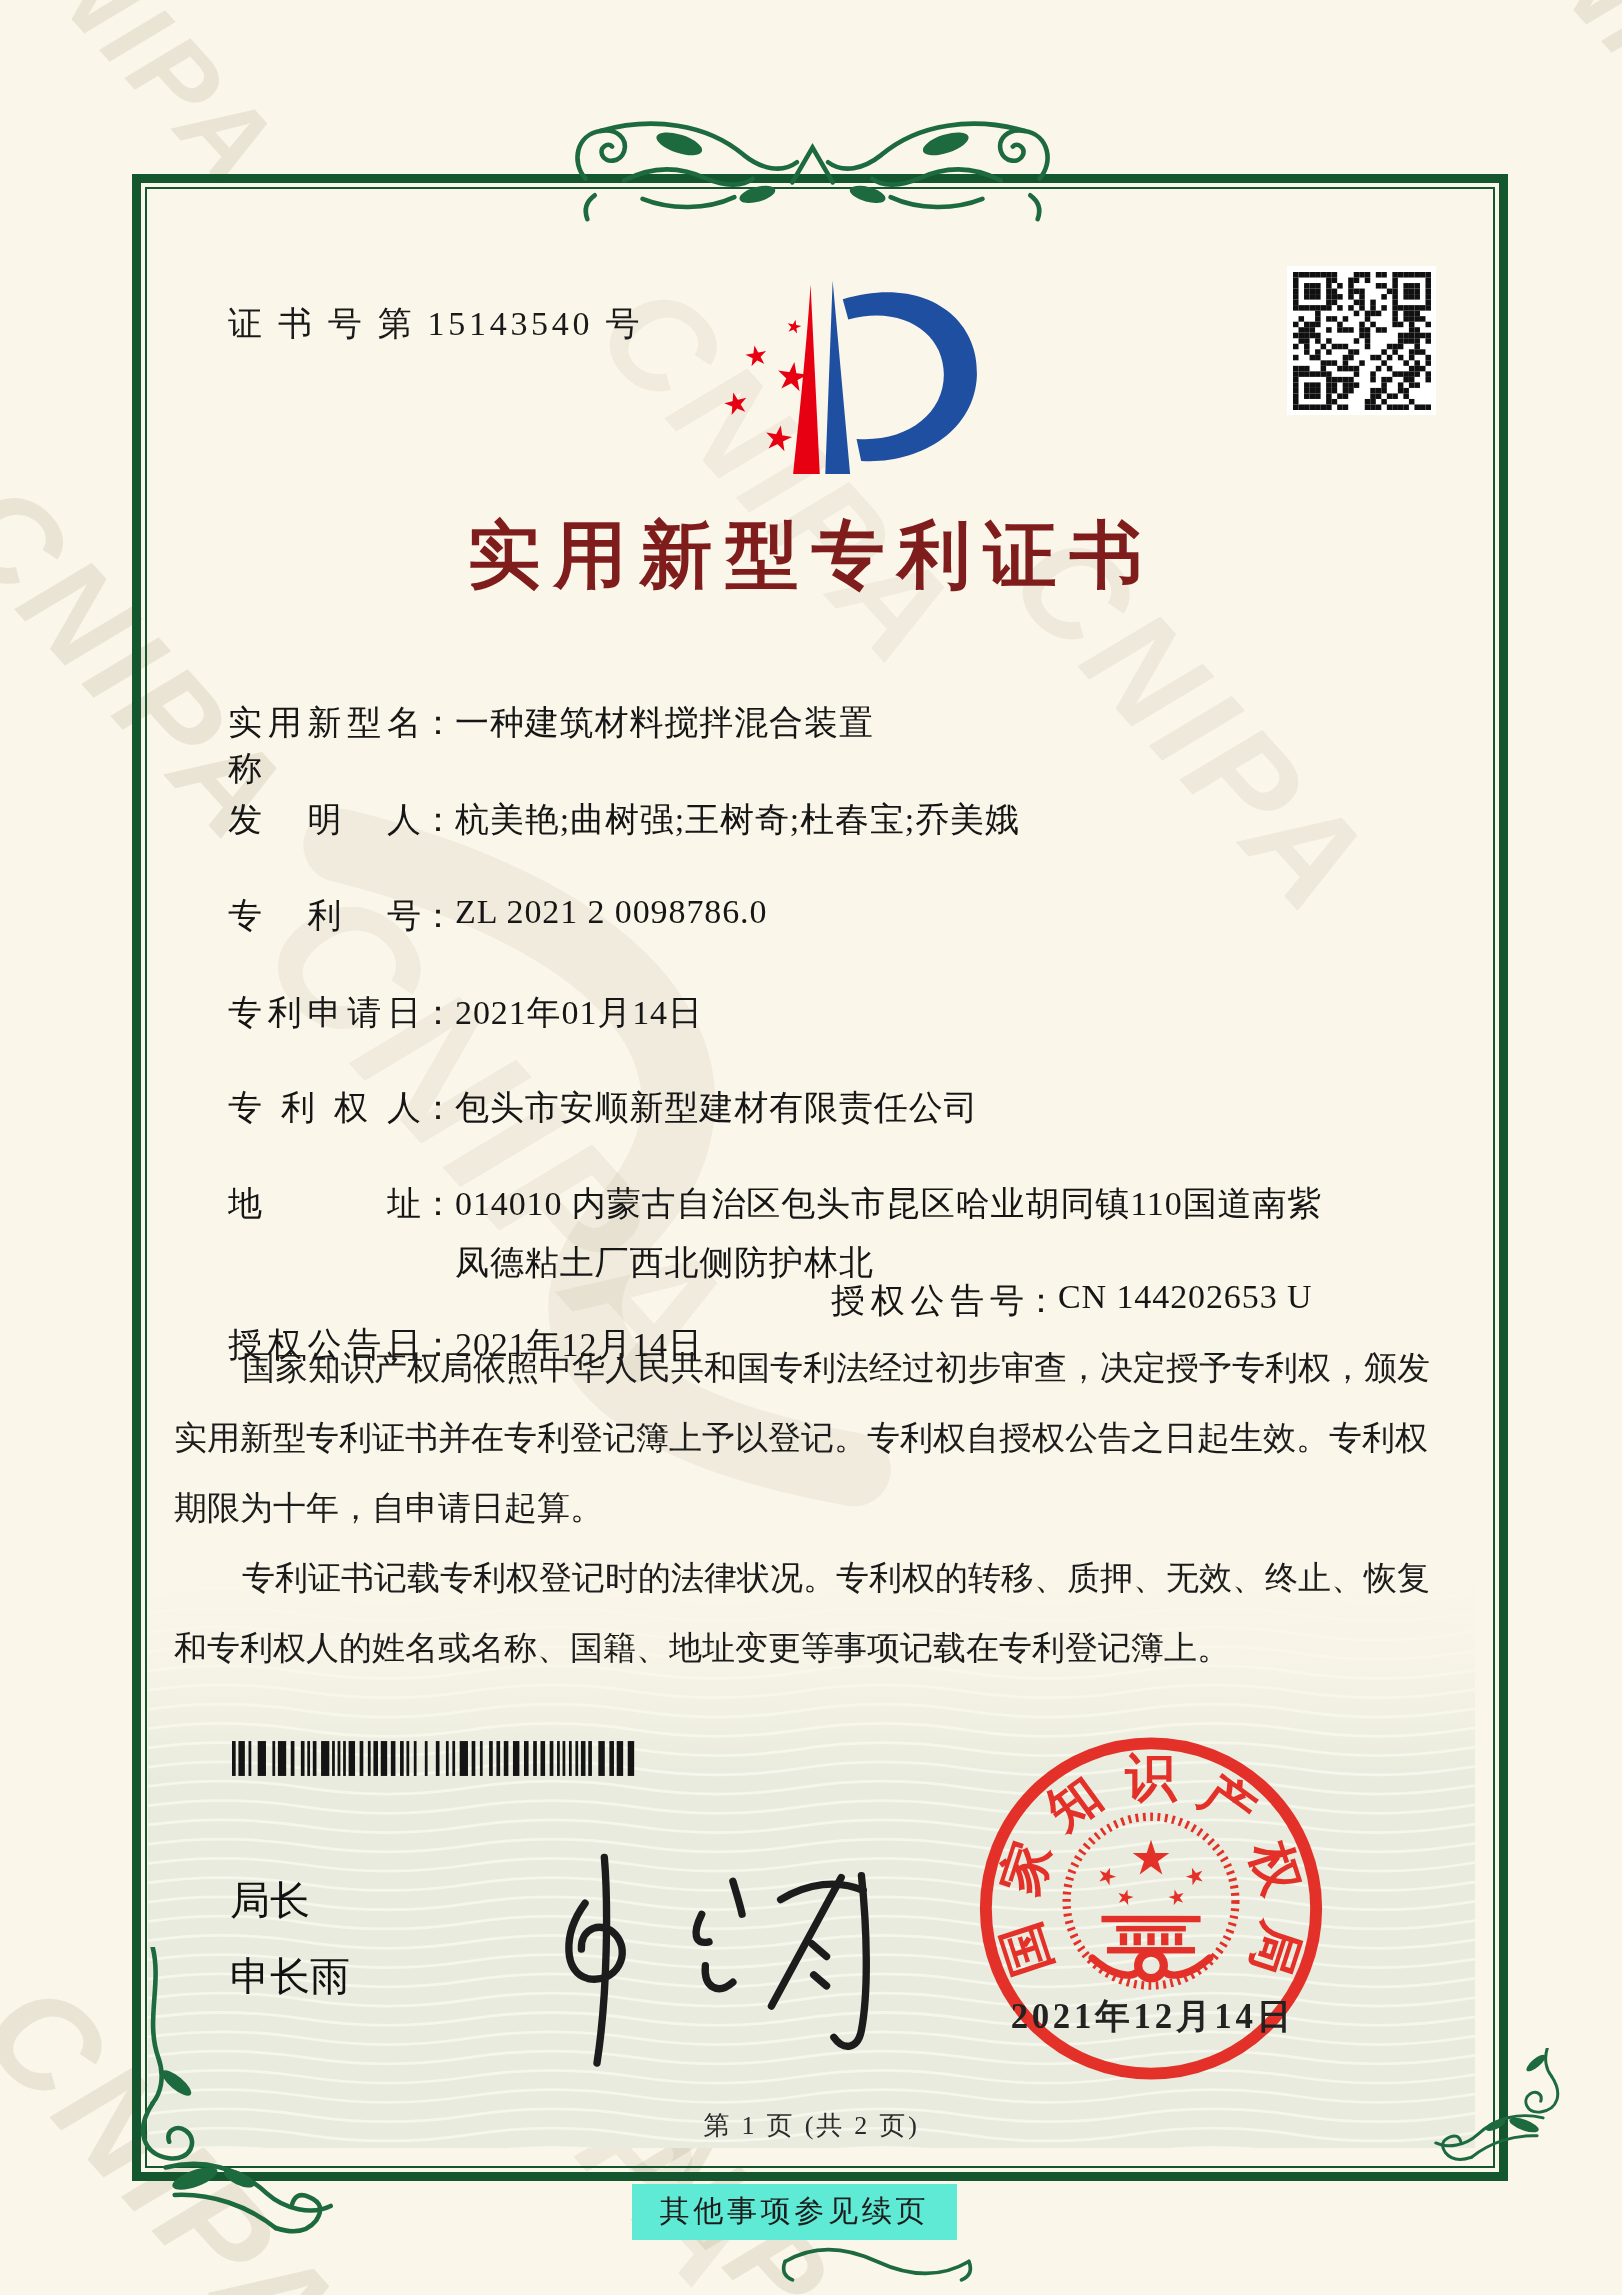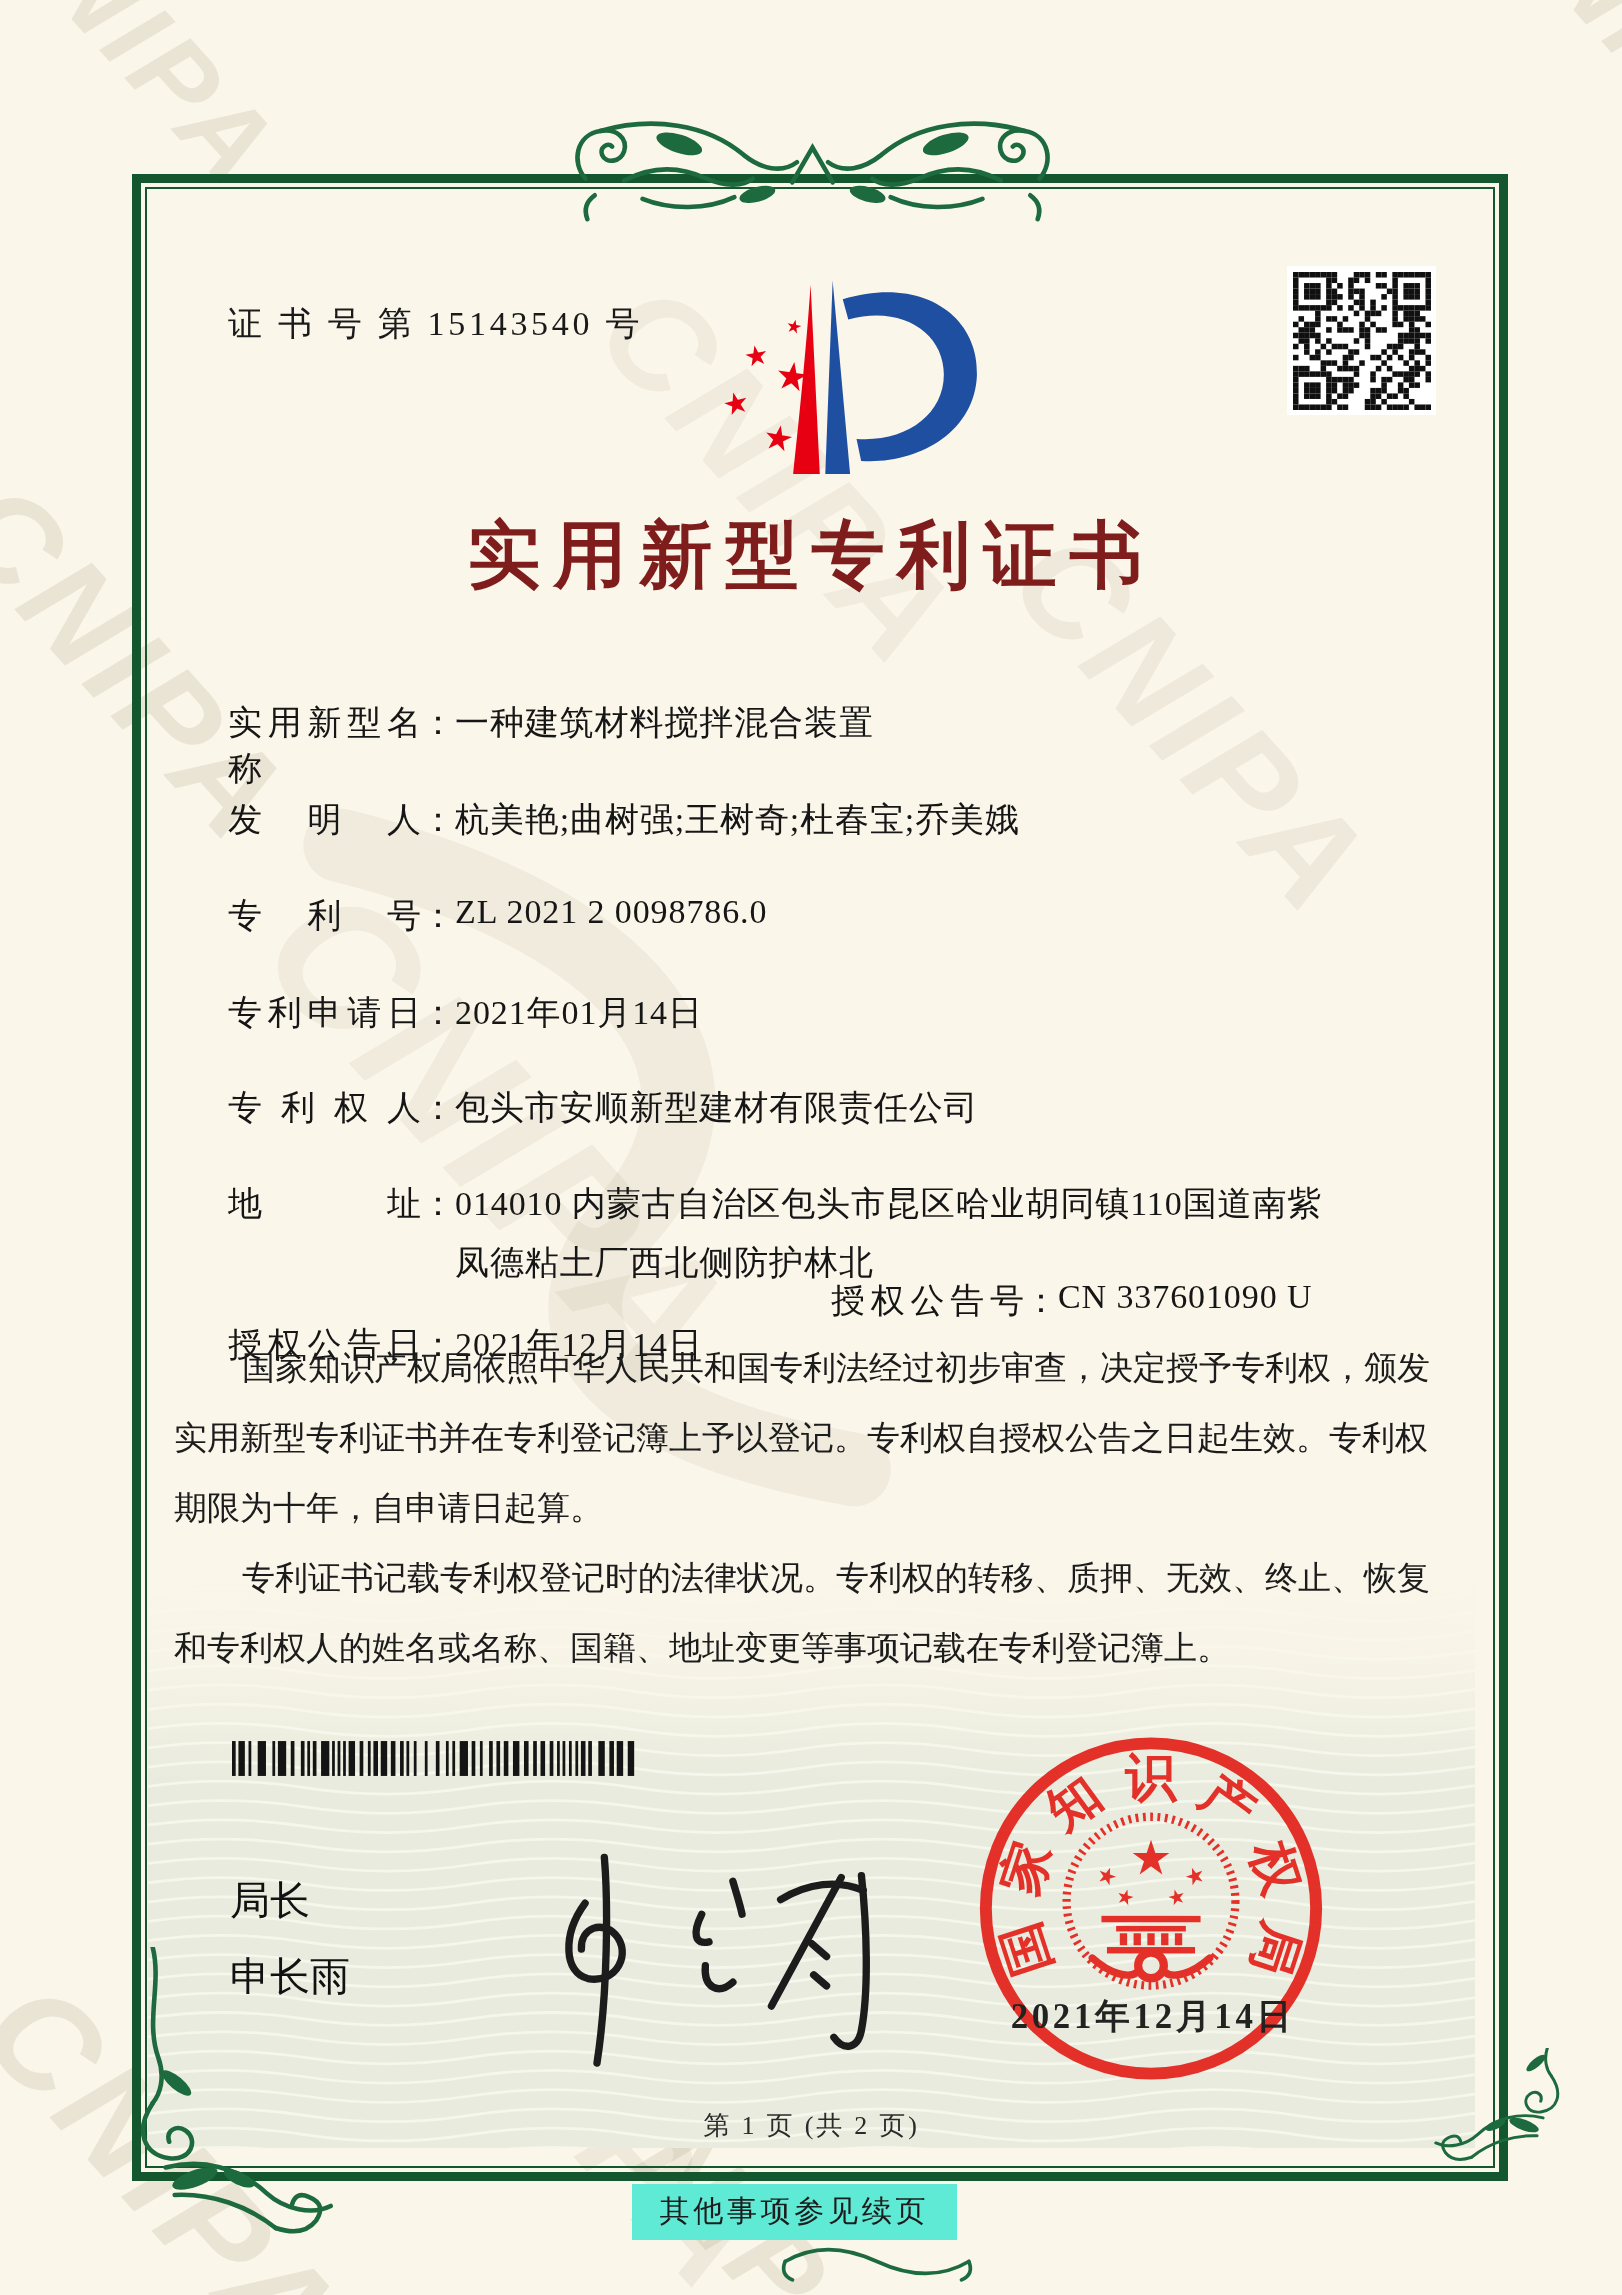--- a/index.html
+++ b/index.html
@@ -507,21 +507,21 @@
     <span class="flabel">专利权人</span><span class="fcolon">：</span><span class="fval">包头市安顺新型建材有限责任公司</span>
   </div>
   <div class="frow" style="top:1181px;">
     <span class="flabel">地址</span><span class="fcolon">：</span><span class="fval">014010 内蒙古自治区包头市昆区哈业胡同镇110国道南紫</span>
   </div>
   <div class="addr2">凤德粘土厂西北侧防护林北</div>
   <div class="frow" style="top:1278px;margin-top:44px;">
     <span class="flabel">授权公告日</span><span class="fcolon">：</span><span class="fval">2021年12月14日</span>
   </div>
   <div class="frow grant-right" style="top:1278px;">
-    <span class="flabel">授权公告号</span><span class="fcolon">：</span><span class="fval">CN 337601090 U</span>
+    <span class="flabel">授权公告号</span><span class="fcolon">：</span><span class="fval">CN 144202653 U</span>
   </div>
 
   <div class="legal">
     <p>国家知识产权局依照中华人民共和国专利法经过初步审查，决定授予专利权，颁发实用新型专利证书并在专利登记簿上予以登记。专利权自授权公告之日起生效。专利权期限为十年，自申请日起算。</p>
     <p>专利证书记载专利权登记时的法律状况。专利权的转移、质押、无效、终止、恢复和专利权人的姓名或名称、国籍、地址变更等事项记载在专利登记簿上。</p>
   </div>
 
   <svg class="barcode" id="barcode-svg" width="404" height="35" viewBox="0 0 440 38">
       <rect x="0" y="0" width="4" height="38" fill="#141414"></rect>
       <rect x="7" y="0" width="7" height="38" fill="#141414"></rect>

